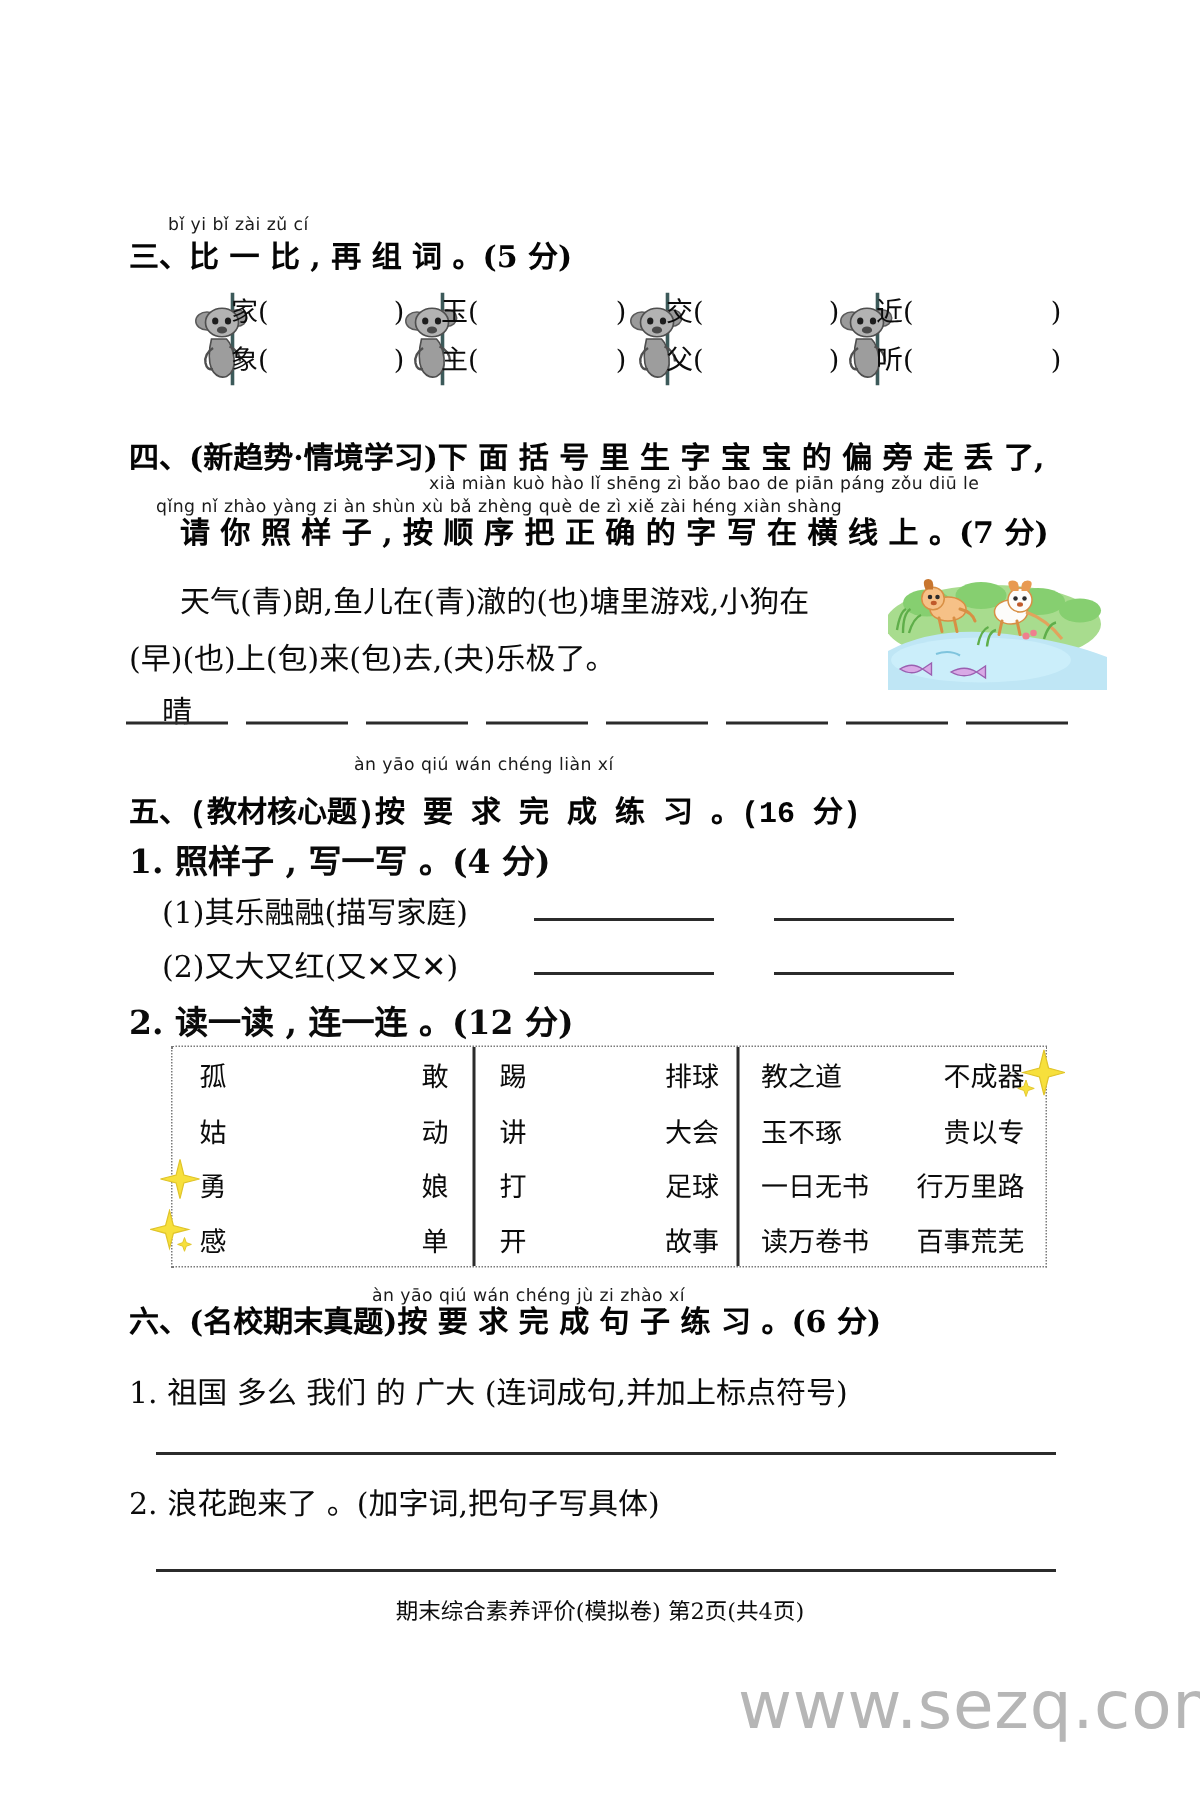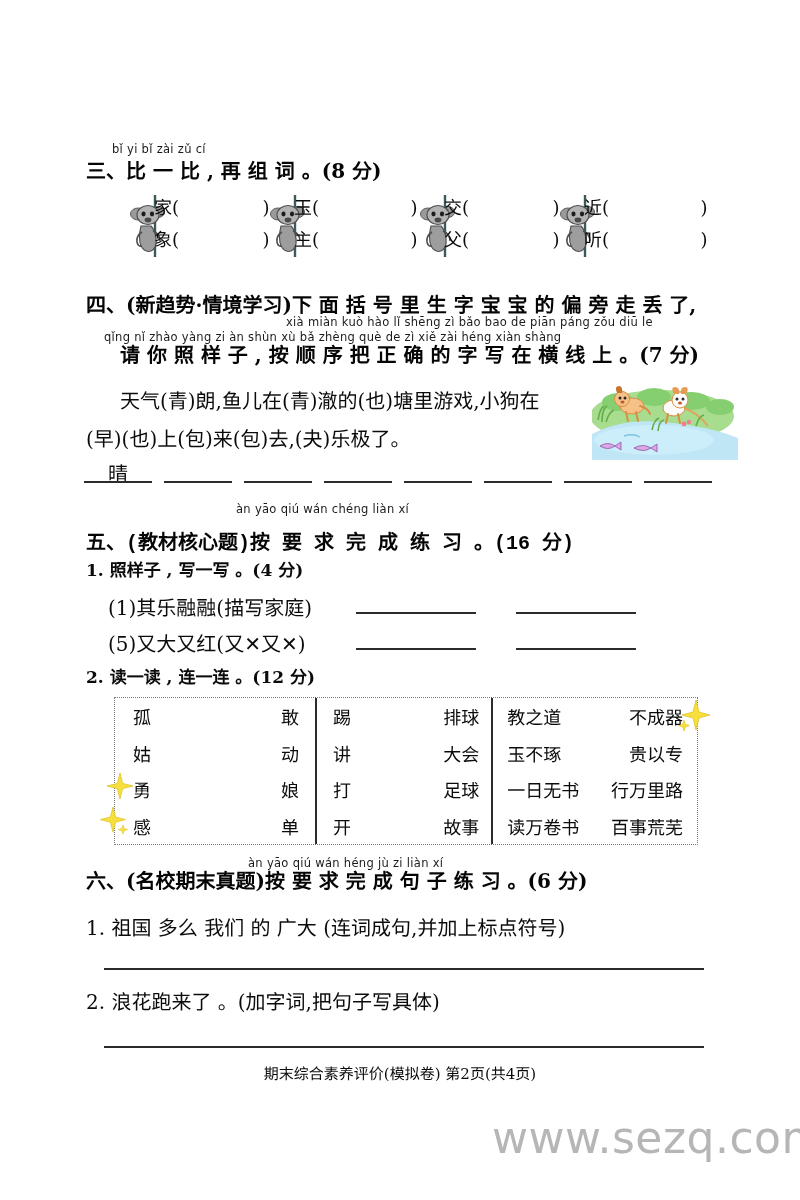--- a/index.html
+++ b/index.html
@@ -36,21 +36,21 @@
     font-family: "DejaVu Serif", "Liberation Serif", serif;
     font-weight: bold;
     font-size: 20px;
     white-space: nowrap;
     line-height: 1.15;
     color: #050505;
   }
   .sub-q {
     font-family: "DejaVu Serif", "Liberation Serif", serif;
     font-weight: bold;
-    font-size: 17px;
+    font-size: 22px;
     white-space: nowrap;
     color: #0b0b0b;
   }
   .body-text {
     font-family: "DejaVu Serif", "Liberation Serif", serif;
     font-size: 20px;
     white-space: nowrap;
     color: #0b0b0b;
   }
   .abs { position: absolute; }
@@ -141,21 +141,21 @@
     white-space: nowrap;
   }
 </style>
 </head>
 <body>
 
 <div class="page">
 
   <div class="pinyin-row abs" style="left:112px; top:143px;">bǐ  yi  bǐ     zài  zǔ   cí</div>
 
-  <div class="section-head abs" style="left:86px; top:160px;">三、比 一 比 , 再 组 词 。(8 分)</div>
+  <div class="section-head abs" style="left:86px; top:160px;">三、比 一 比 , 再 组 词 。(5 分)</div>
 
   <div class="pair-group" style="left:128px; top:193px; width:160px; height:62px;">
     <div class="koala-wrap" style="left:0; top:2px;">
       <svg width="44" height="62" viewBox="0 0 44 62">
         <line x1="27" y1="0" x2="27" y2="62" stroke="#3c5a5a" stroke-width="2.4"></line>
         <ellipse cx="10" cy="19" rx="7.5" ry="6" fill="#9a9a9a" stroke="#5a5a5a" stroke-width="1"></ellipse>
         <ellipse cx="30" cy="17" rx="6.5" ry="5.5" fill="#9a9a9a" stroke="#5a5a5a" stroke-width="1"></ellipse>
         <ellipse cx="20" cy="20" rx="11" ry="9.5" fill="#b3b3b3" stroke="#4f4f4f" stroke-width="1.1"></ellipse>
         <ellipse cx="15.5" cy="19" rx="2.1" ry="2.4" fill="#1d1d1d"></ellipse>
         <ellipse cx="24" cy="19" rx="2.1" ry="2.4" fill="#1d1d1d"></ellipse>
@@ -321,21 +321,21 @@
 
   <div class="pinyin-row abs" style="left:236px; top:503px;">àn  yāo qiú wán chéng liàn  xí</div>
   <div class="section-head abs" style="left:86px; top:532px;font-family:Liberation Mono, monospace;">五、(教材核心题)按 要 求 完  成  练 习 。(16 分)</div>
 
   <div class="sub-q abs" style="left:86px; top:556px;">1. 照样子 , 写一写 。(4 分)</div>
 
   <div class="body-text abs" style="left:108px; top:592px;">(1)其乐融融(描写家庭)</div>
   <div class="blank" style="left:356px; top:612px; width:120px;"></div>
   <div class="blank" style="left:516px; top:612px; width:120px;"></div>
 
-  <div class="body-text abs" style="left:108px; top:628px;">(5)又大又红(又✕又✕)</div>
+  <div class="body-text abs" style="left:108px; top:628px;">(2)又大又红(又✕又✕)</div>
   <div class="blank" style="left:356px; top:648px; width:120px;"></div>
   <div class="blank" style="left:516px; top:648px; width:120px;"></div>
 
   <div class="sub-q abs" style="left:86px; top:663px;">2. 读一读 , 连一连 。(12 分)</div>
 
   <div class="match-table" style="left:114px; top:697px; width:584px; height:148px;">
     <div class="match-grid">
 
       <div class="mt-block" style="width:34%; padding:0 16px 0 18px;">
         <div class="mt-row">
@@ -408,21 +408,21 @@
       <path d="M14 1 L16.6 11.4 L27 14 L16.6 16.6 L14 27 L11.4 16.6 L1 14 L11.4 11.4 Z" fill="#f7e03c" stroke="#e0c42a" stroke-width="0.8"></path>
     </svg>
   </div>
   <div class="star" style="left:100px; top:806px;">
     <svg width="30" height="32" viewBox="0 0 30 32">
       <path d="M13 1 L15.6 11 L25.6 13.6 L15.6 16.2 L13 26.2 L10.4 16.2 L0.4 13.6 L10.4 11 Z" fill="#f7e03c" stroke="#e0c42a" stroke-width="0.8"></path>
       <path d="M23 19 L24.2 22.4 L27.6 23.6 L24.2 24.8 L23 28.2 L21.8 24.8 L18.4 23.6 L21.8 22.4 Z" fill="#f7e03c" stroke="#e0c42a" stroke-width="0.6"></path>
     </svg>
   </div>
 
-  <div class="pinyin-row abs" style="left:248px; top:857px;">àn  yāo qiú wán héng  jù    zi   liàn  xí</div>
+  <div class="pinyin-row abs" style="left:248px; top:857px;">àn  yāo qiú wán chéng  jù    zi   zhào  xí</div>
   <div class="section-head abs" style="left:86px; top:870px;">六、(名校期末真题)按 要 求 完  成  句 子 练 习 。(6 分)</div>
 
   <div class="body-text abs" style="left:86px; top:912px;">1. 祖国   多么   我们   的   广大  (连词成句,并加上标点符号)</div>
   <div class="rule" style="left:104px; top:968px; width:600px;"></div>
 
   <div class="body-text abs" style="left:86px; top:986px;">2. 浪花跑来了 。(加字词,把句子写具体)</div>
   <div class="rule" style="left:104px; top:1046px; width:600px;"></div>
 
   <div class="footer-text" style="top:1062px;">期末综合素养评价(模拟卷)  第2页(共4页)</div>
 

